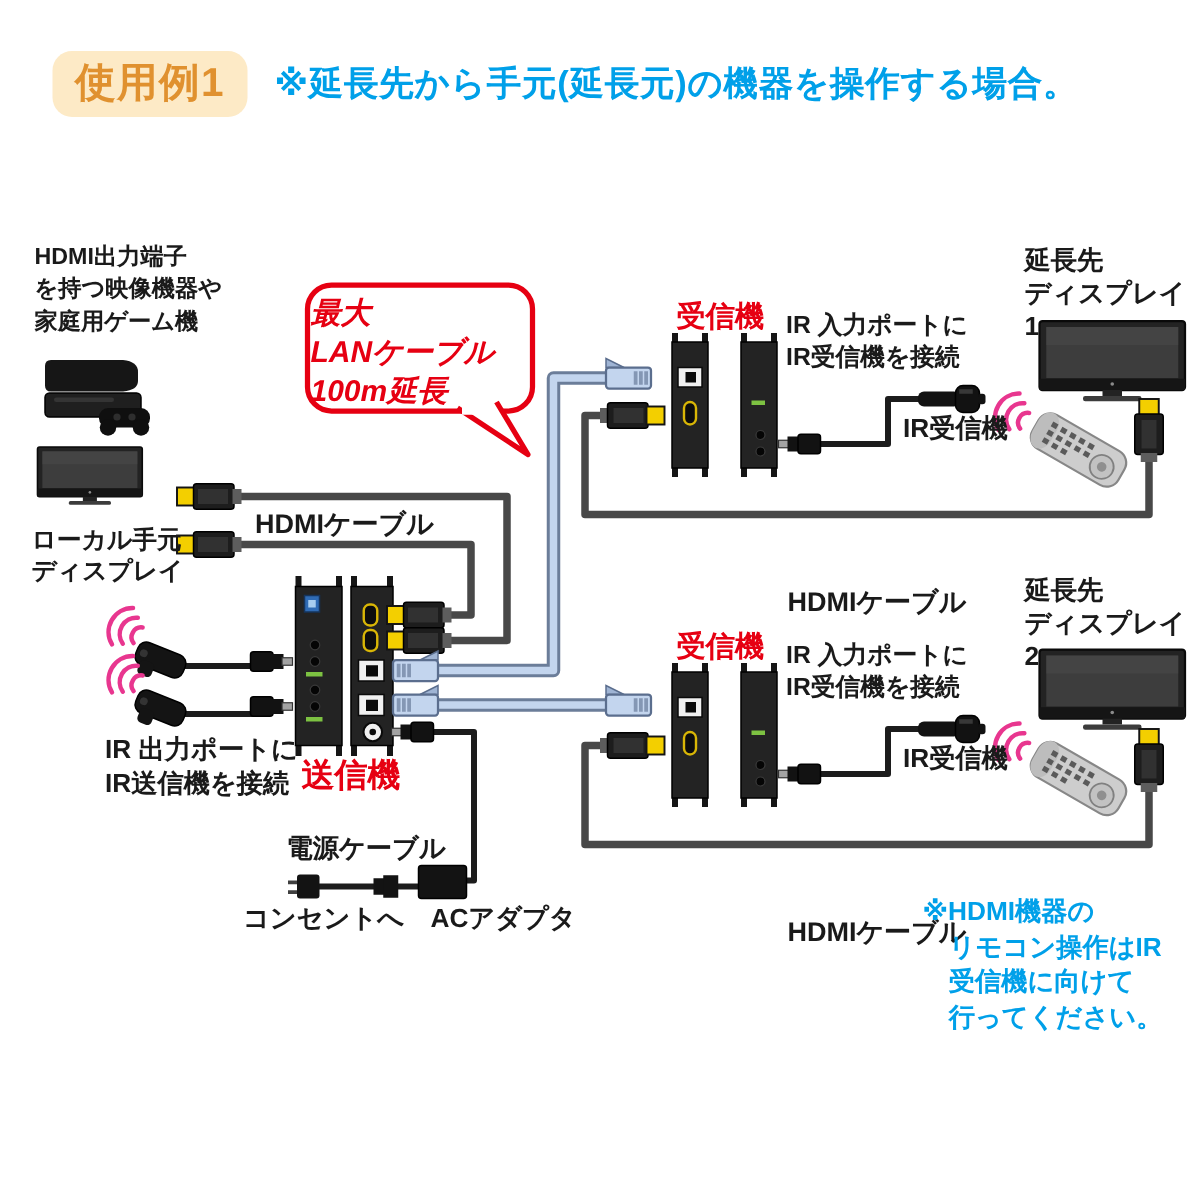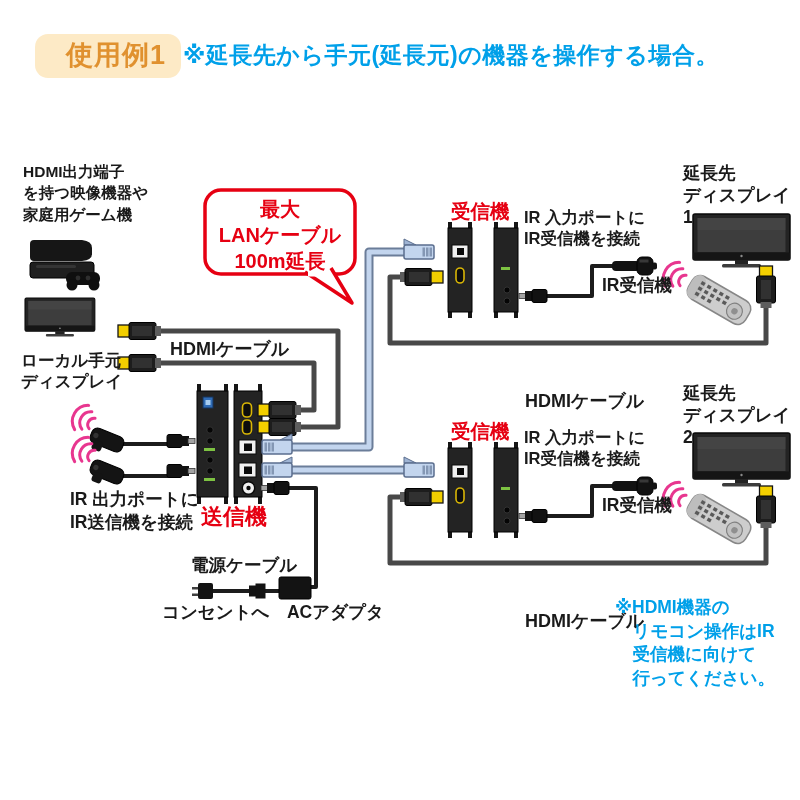--- a/index.html
+++ b/index.html
@@ -6,25 +6,25 @@
     --red:#e60012; --blue:#00a0e9; --badge-bg:#fdeac6; --badge-tx:#e0912f;
     --pink:#e8368f; --lan:#c3d5ee; --yellow:#f3cf00; --ink:#1a1a1a;
   }
   html,body{margin:0;padding:0;background:#fff;}
   .stage{position:relative;width:800px;height:800px;background:#ffffff;overflow:hidden;
          font-family:"Liberation Sans","DejaVu Sans",sans-serif;color:var(--ink);}
   .stage svg{position:absolute;left:0;top:0;}
   .lbl{position:absolute;font-weight:bold;white-space:pre-line;line-height:1.3;}
   .badge{width:130px;height:44px;background:var(--badge-bg);color:var(--badge-tx);
          border-radius:13px;display:flex;align-items:center;justify-content:center;
-         font-size:27px;letter-spacing:1px;padding-left:16px;}
+         font-size:27px;letter-spacing:1px;}
   .title{font-size:23px;color:var(--blue);letter-spacing:0.5px;}
   .red{color:var(--red);}
   .blue{color:var(--blue);}
-  .ctr{text-align:center;}
+  .ctr{text-align:left;font-style:italic;}
   .fs15{font-size:15.5px;}.fs16{font-size:16.5px;}.fs17{font-size:17.5px;}
   .fs18{font-size:18px;margin-top:40px;}.fs19{font-size:19.5px;}.fs20{font-size:20px;}.fs21{font-size:22px;}
   
   .hdmi-cab{stroke:#484848;stroke-width:5;fill:none;stroke-linejoin:round;}
   .lan-dark{stroke:#6b7d99;stroke-width:9;fill:none;stroke-linejoin:round;}
   .lan-lite{stroke:var(--lan);stroke-width:5;fill:none;stroke-linejoin:round;}
   .thin-cab{stroke:#1c1c1c;stroke-width:4;fill:none;stroke-linejoin:round;}
   .wave{stroke:var(--pink);stroke-width:3;fill:none;stroke-linecap:round;}
   .bub{fill:#fff;stroke:var(--red);stroke-width:3.5;stroke-linejoin:round;}
   .hdmi-tip{fill:var(--yellow);stroke:#141414;stroke-width:1.3;}

